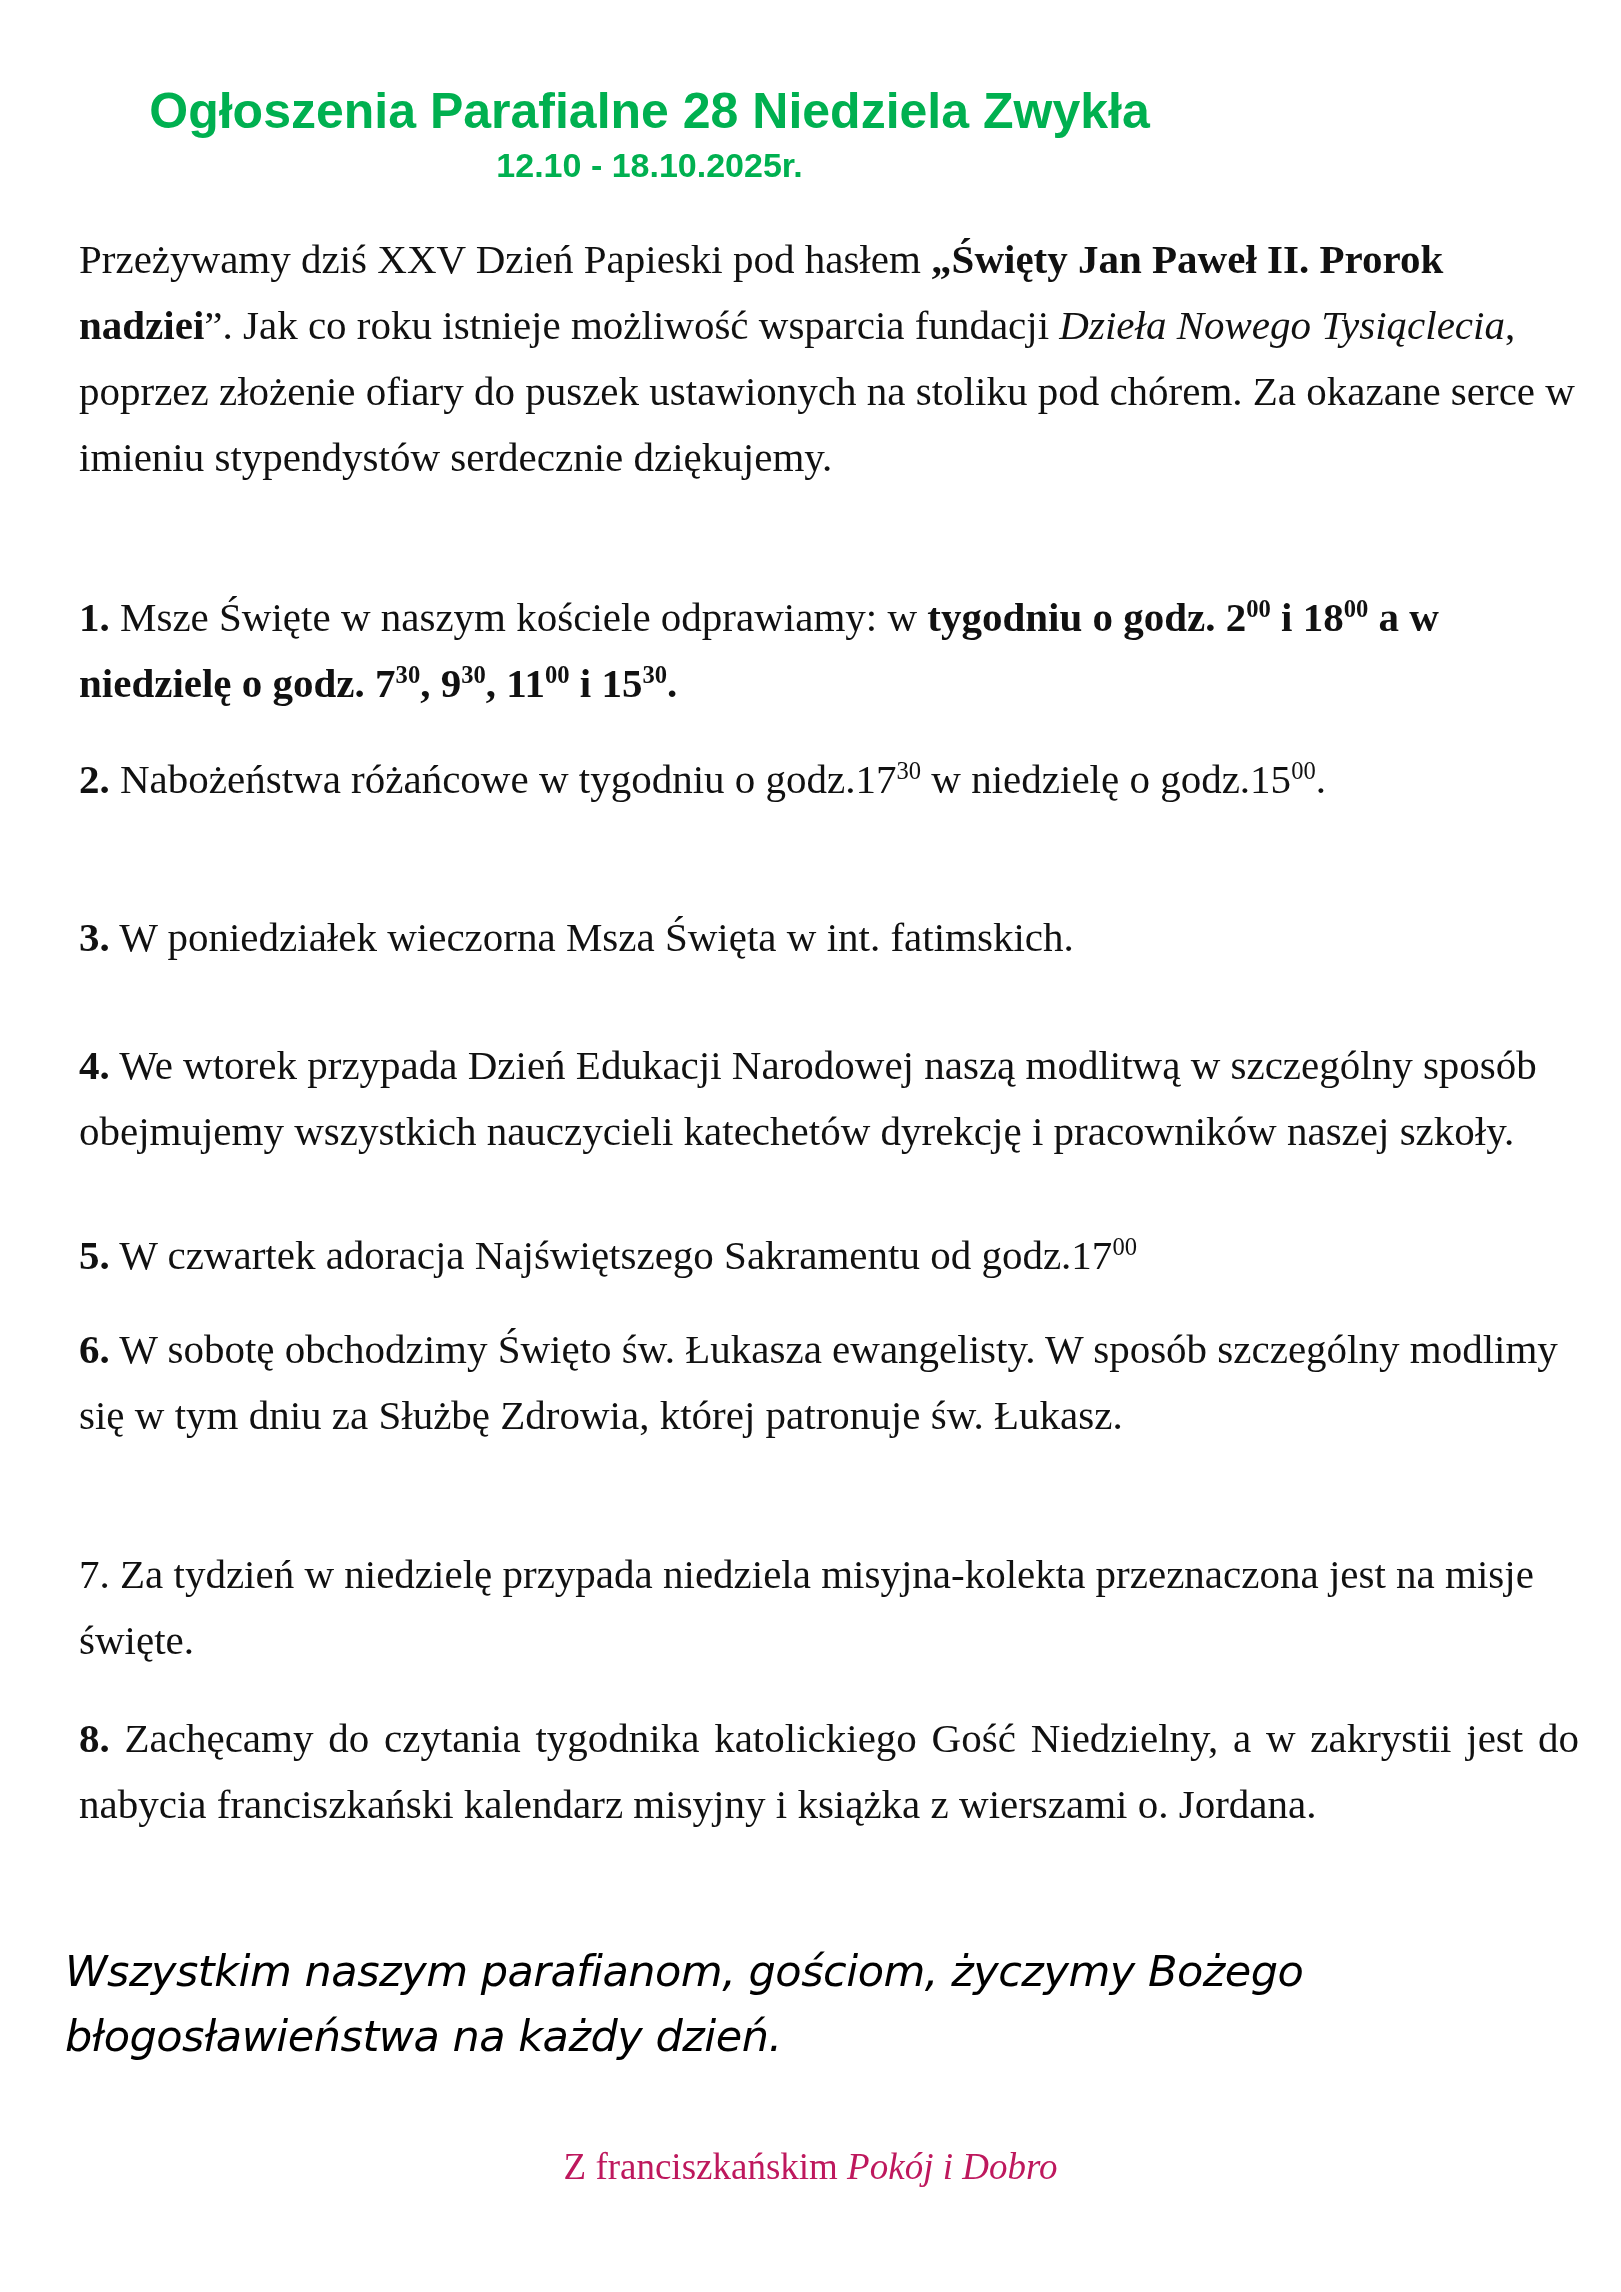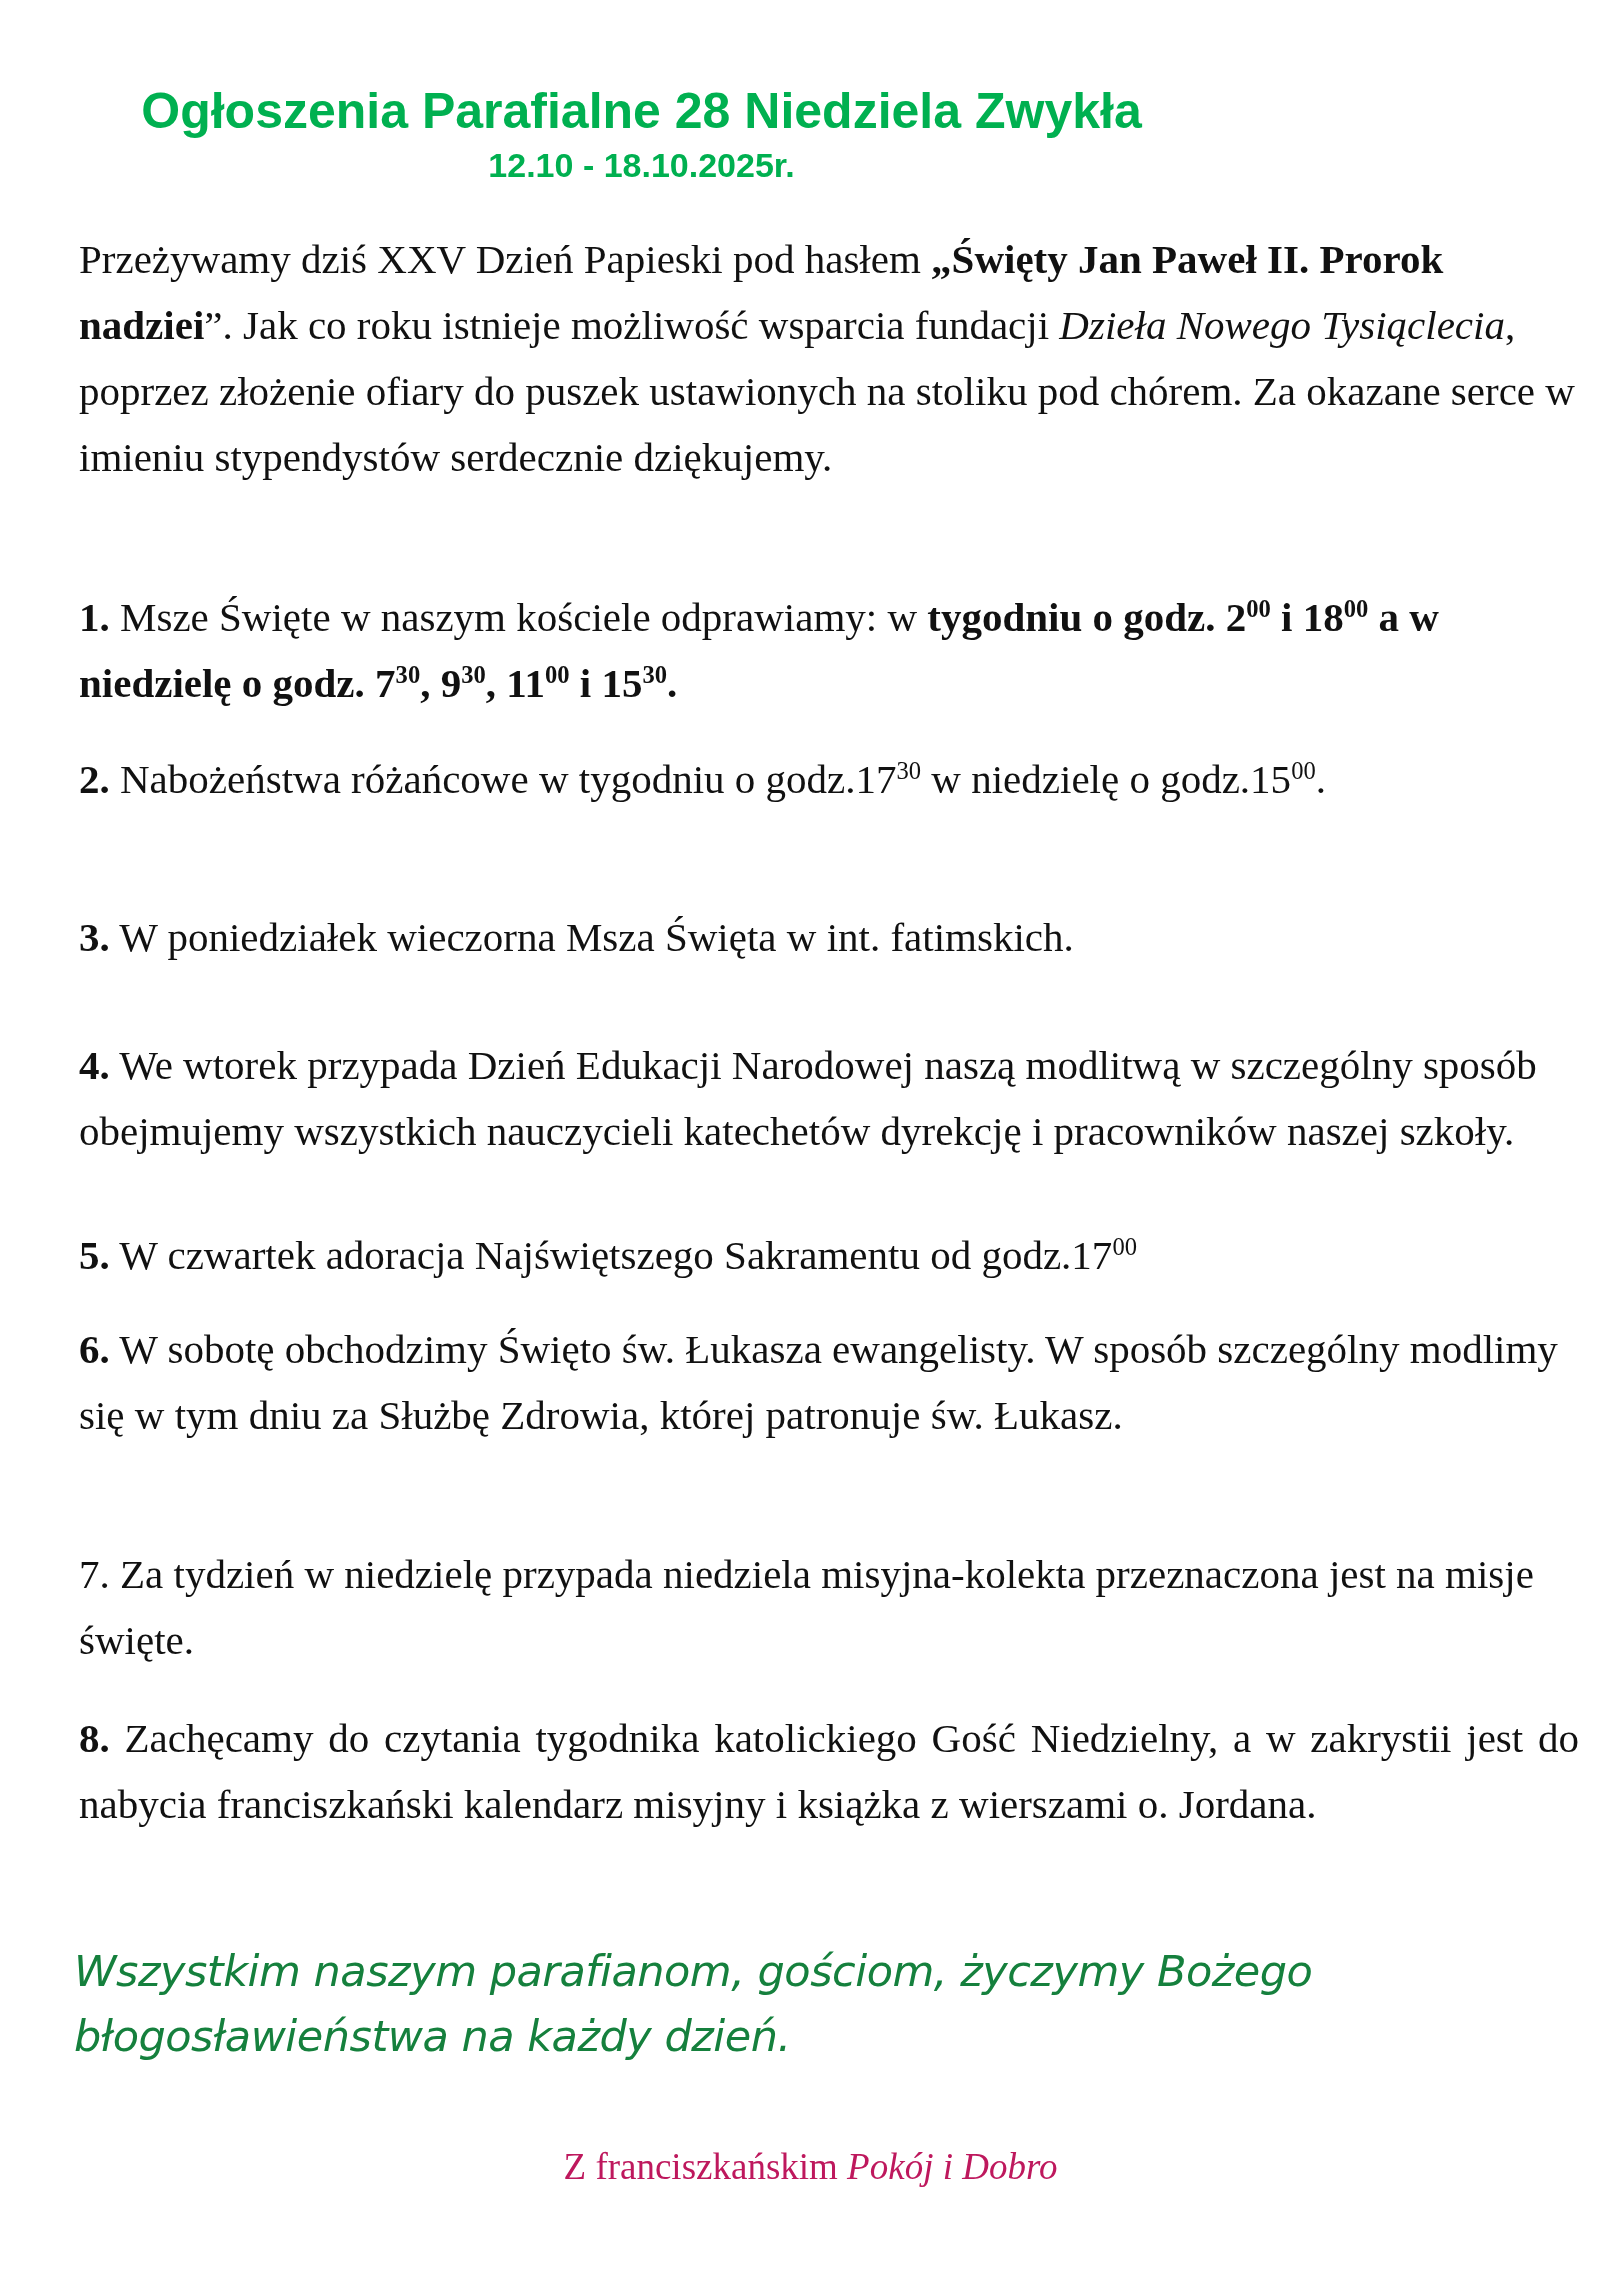--- a/index.html
+++ b/index.html
@@ -1,36 +1,36 @@
 <!DOCTYPE html>
 <html><head>
 <meta charset="utf-8">
 <style>
   html, body { margin: 0; padding: 0; background: #ffffff; }
   body { width: 1621px; height: 2293px; position: relative; overflow: hidden; }
   .page { position: absolute; left: 0; top: 0; width: 1621px; height: 2293px; background: #fff; }
   .title {
-    position: absolute; left: 0; width: 1283px; text-align: center;
+    position: absolute; left: 8px; width: 1283px; text-align: center;
     font-family: "Liberation Sans", sans-serif; font-weight: bold; color: #00b050;
   }
   .title-main { top: 82px; font-size: 50px; line-height: 59px; }
   .title-date { top: 145px; font-size: 34px; line-height: 41px; }
   .body-text {
     position: absolute; left: 63px; width: 1500px;
     font-family: "Liberation Serif", serif; font-size: 41px; color: #111;
     line-height: 66px;
   }
   .p { position: absolute; left: 0; width: 1500px; margin: 16px; }
   .justify { text-align: justify; text-align-last: left; }
   b { font-weight: bold; }
   i { font-style: italic; }
   sup { font-size: 60%; vertical-align: 0; position: relative; top: -0.55em; line-height: 0; }
   .closing {
-    position: absolute; left: 74px; top: 1939px; width: 1470px;
-    font-family: "DejaVu Sans", sans-serif; font-style: italic; font-size: 43px; line-height: 65px; color: #15803d;
+    position: absolute; left: 65px; top: 1939px; width: 1470px;
+    font-family: "DejaVu Sans", sans-serif; font-style: italic; font-size: 43px; line-height: 65px; color: #000000;
     letter-spacing: -0.5px;
   }
   .signoff {
     position: absolute; left: 0; width: 1621px; top: 2143px; text-align: center;
     font-family: "Liberation Serif", serif; font-size: 37px; line-height: 47px; color: #be185d;
   }
 </style>
 </head>
 <body>
 

